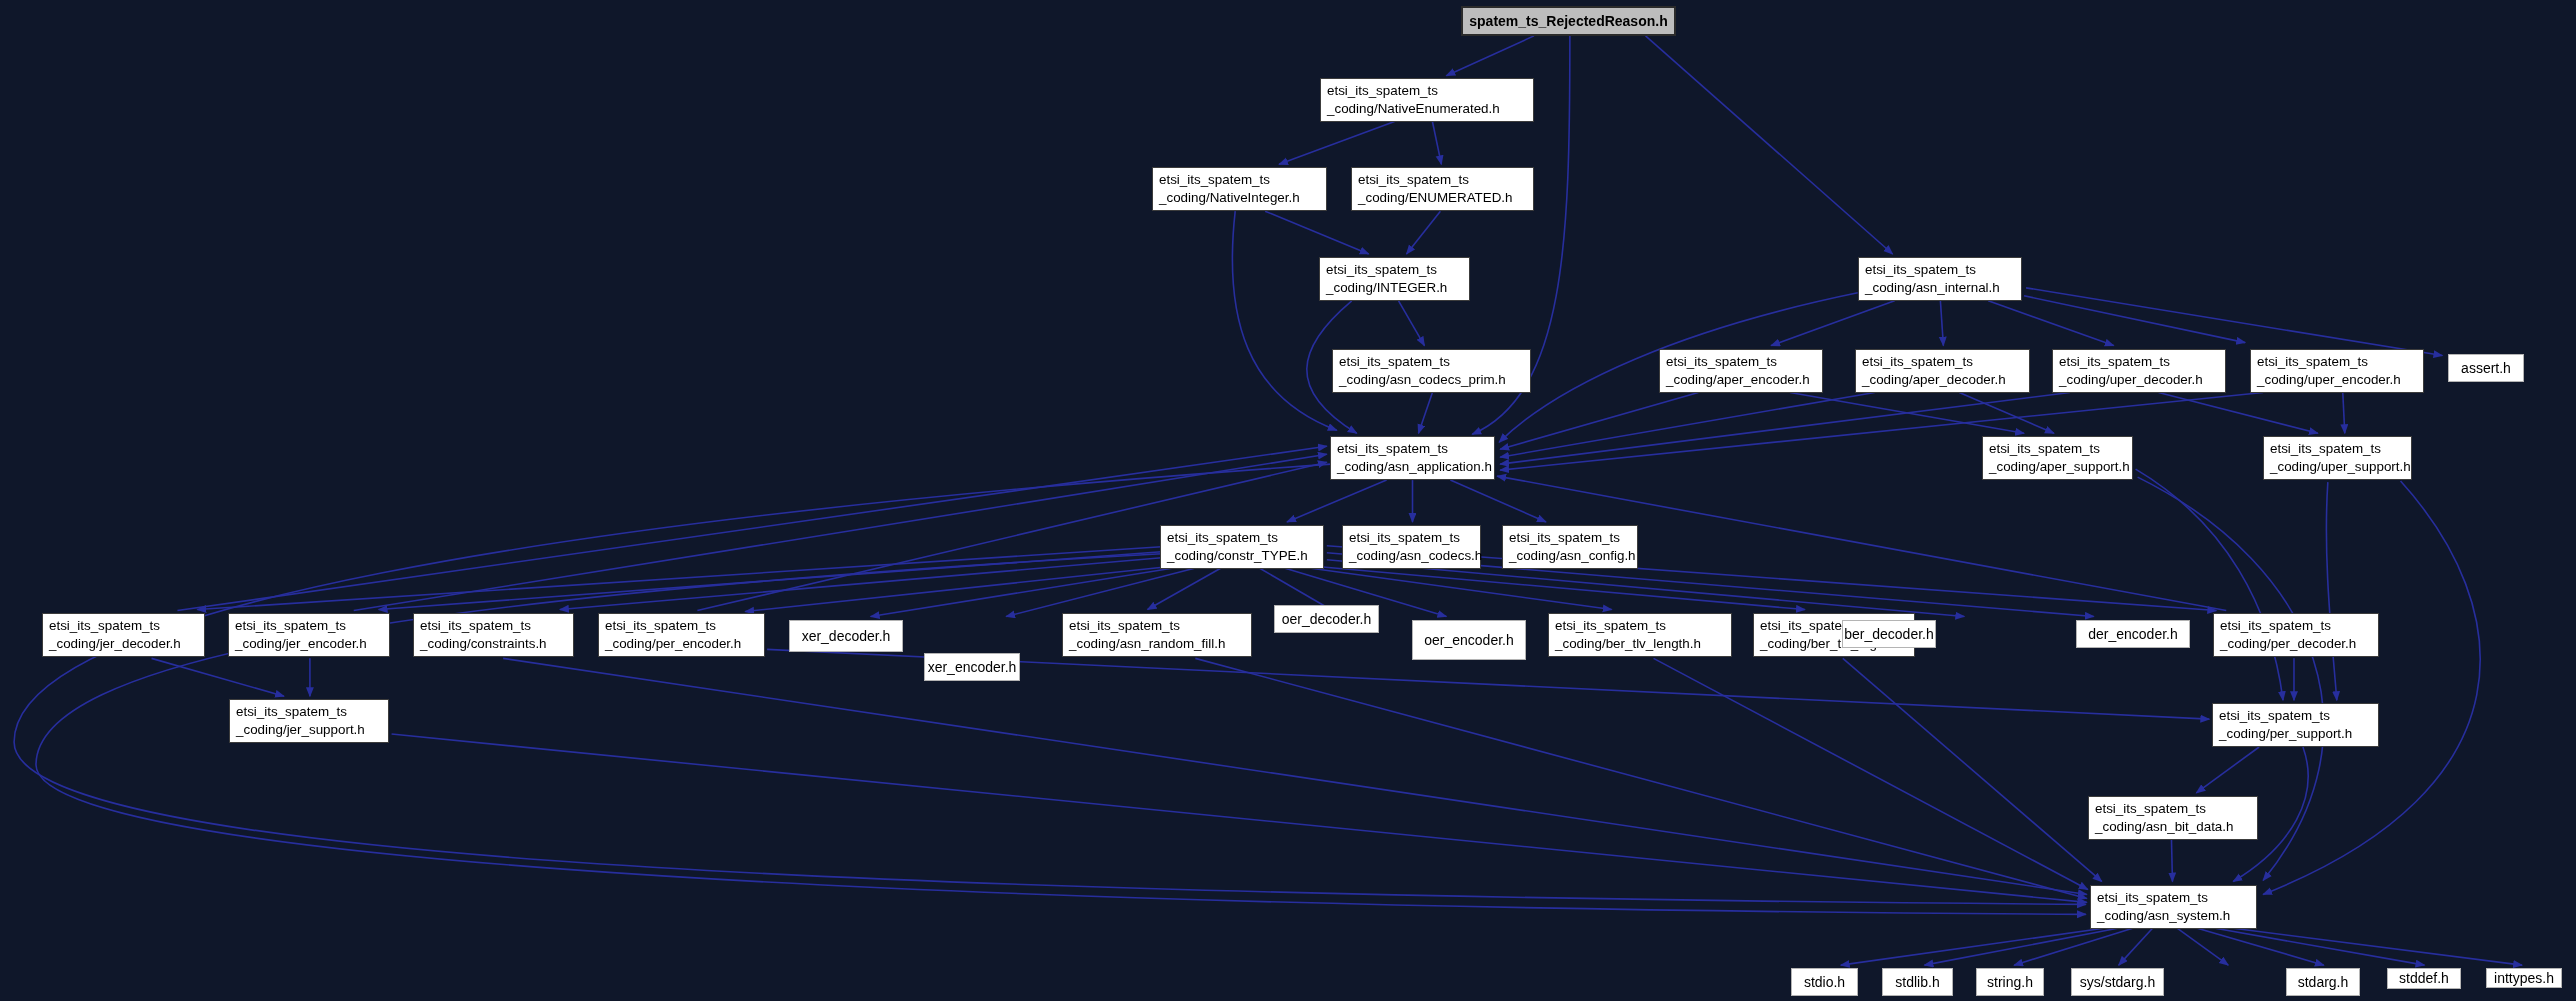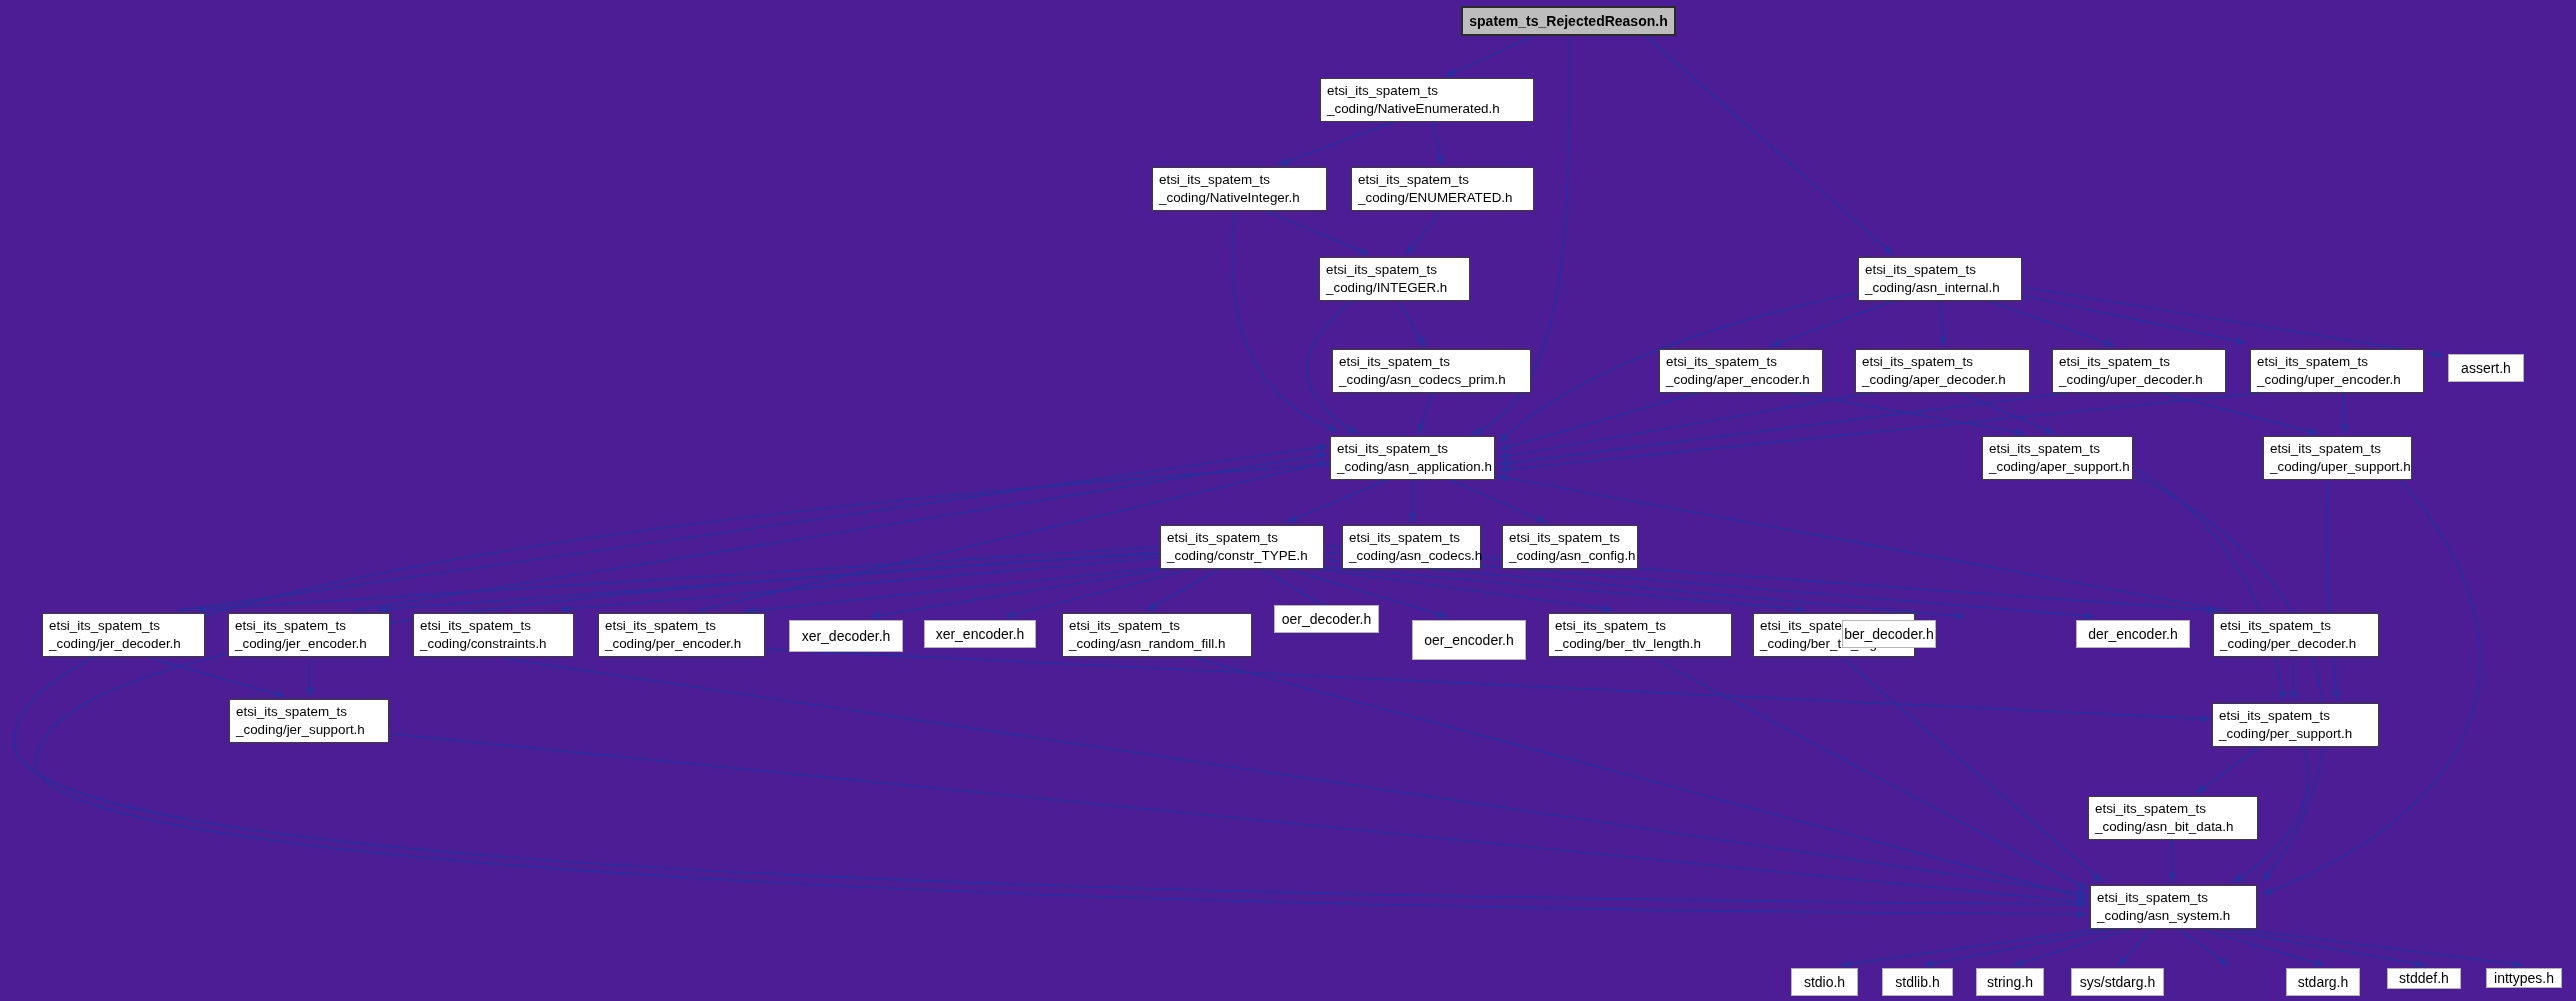--- a/index.html
+++ b/index.html
@@ -1,16 +1,16 @@
 <!DOCTYPE html>
 <html><head>
 <meta charset="utf-8">
 <style>
   html,body{margin:0;padding:0;background:#ffffff;}
-  #canvas{position:relative;width:2576px;height:1001px;background:#4c1d95;
+  #canvas{position:relative;width:2576px;height:1001px;background:#0f172a;
           font-family:"Liberation Sans", sans-serif;overflow:hidden;}
   #edges{position:absolute;left:0;top:0;width:2576px;height:1001px;}
   .node{position:absolute;box-sizing:border-box;background:#ffffff;
         border:1.4px solid #3c3c3c;color:#000;
         display:flex;align-items:center;
         white-space:pre-line;line-height:1.32;font-size:13.4px;
         padding:1px 6px;text-align:left;}
   .node.one{justify-content:center;text-align:center;font-size:14px;}
   .node.leaf{border:1.4px solid #b4b4b4;}
   .node.selected{background:#bdbdbd;border:2.6px solid #2b2b2b;
@@ -143,21 +143,21 @@
 
   <div class="node" style="left:42px;top:613px;width:163px;height:44px">etsi_its_spatem_ts
 _coding/jer_decoder.h</div>
   <div class="node" style="left:228px;top:613px;width:162px;height:44px">etsi_its_spatem_ts
 _coding/jer_encoder.h</div>
   <div class="node" style="left:413px;top:613px;width:161px;height:44px">etsi_its_spatem_ts
 _coding/constraints.h</div>
   <div class="node" style="left:598px;top:613px;width:167px;height:44px">etsi_its_spatem_ts
 _coding/per_encoder.h</div>
   <div class="node leaf one" style="left:789px;top:620px;width:114px;height:32px">xer_decoder.h</div>
-  <div class="node leaf one" style="left:924px;top:620px;width:112px;height:28px">xer_encoder.h</div>
+  <div class="node leaf one" style="left:924px;top:653px;width:96px;height:28px">xer_encoder.h</div>
   <div class="node" style="left:1062px;top:613px;width:190px;height:44px">etsi_its_spatem_ts
 _coding/asn_random_fill.h</div>
   <div class="node leaf one" style="left:1274px;top:605px;width:105px;height:28px">oer_decoder.h</div>
   <div class="node leaf one" style="left:1412px;top:620px;width:114px;height:40px">oer_encoder.h</div>
   <div class="node" style="left:1548px;top:613px;width:184px;height:44px">etsi_its_spatem_ts
 _coding/ber_tlv_length.h</div>
   <div class="node" style="left:1753px;top:613px;width:162px;height:44px">etsi_its_spatem_ts
 _coding/ber_tlv_tag.h</div>
   <div class="node leaf one" style="left:1842px;top:620px;width:94px;height:28px">ber_decoder.h</div>
   <div class="node leaf one" style="left:2076px;top:620px;width:114px;height:28px">der_encoder.h</div>

